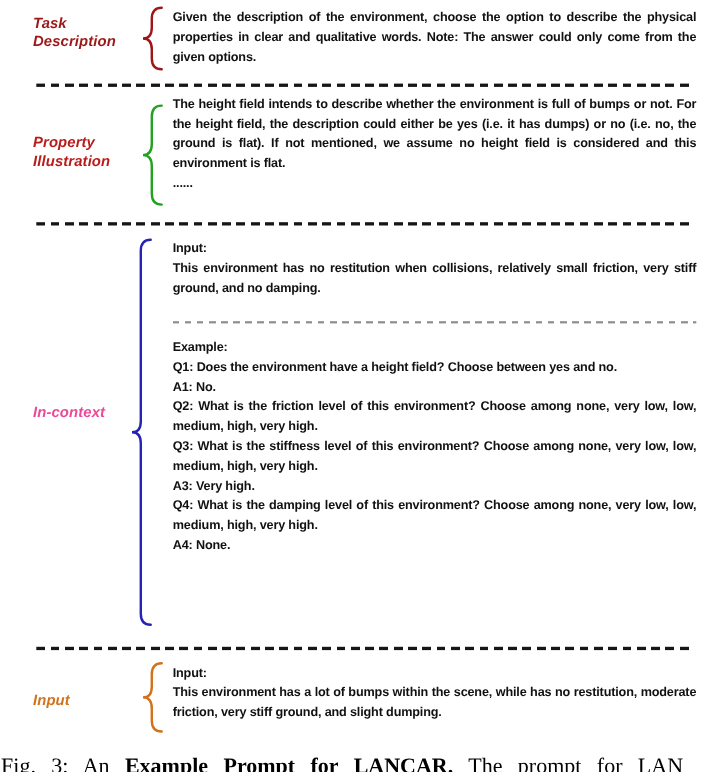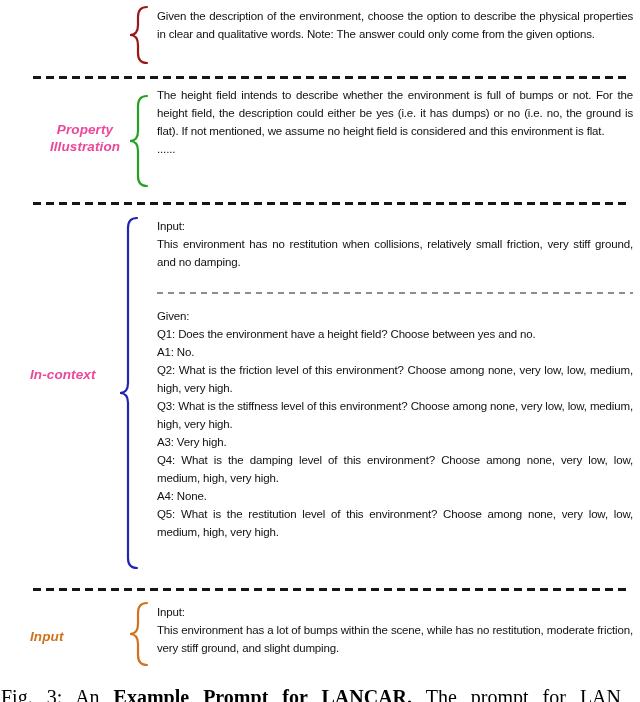--- a/index.html
+++ b/index.html
@@ -16,21 +16,21 @@
     position: absolute; left: 30px; width: 110px;
     font-style: italic; font-weight: bold;
     font-size: 13.5px; line-height: 17px;
     letter-spacing: 0.1px;
   }
   .brace { position: absolute; overflow: visible; }
 
   .content {
     position: absolute; left: 157px; width: 476px;
     color: #111111;
-    font-weight: normal; font-size: 11.5px; line-height: 18px;
+    font-weight: bold; font-size: 11.5px; line-height: 18px;
     letter-spacing: -0.15px;
     text-align: justify;
   }
   .para { text-align: justify; }
   .ellipsis-line { text-align: left; }
 
   .dash-black {
     position: absolute; left: 33px; width: 597px; height: 3px;
     background: repeating-linear-gradient(90deg, #161616 0 8px, transparent 8px 13px);
   }
@@ -47,28 +47,32 @@
     word-spacing: 9px;
     color: #000000;
   }
   .caption .bold { font-weight: bold; }
 </style>
 </head>
 <body>
 
 <div class="page">
 
+  <div class="sec-label" style="top: 12px; color: rgb(158, 23, 23);">
+    <div>Task</div>
+    <div>Description</div>
+  </div>
   <svg class="brace" style="left:128px;top:6px" width="22" height="58" viewBox="0 0 20 58">
     <path d="M18 1 Q9 1 9 11 L9 19 Q9 29 1 29 Q9 29 9 39 L9 47 Q9 57 18 57" fill="none" stroke-width="2.2" stroke-linecap="round" stroke="#9e1717"></path>
   </svg>
   <div class="content" style="top:7px">Given the description of the environment, choose the option to describe the physical properties in clear and qualitative words. Note: The answer could only come from the given options.</div>
 
   <div class="dash-black" style="top:76px"></div>
 
-  <div class="sec-label" style="top: 121px; color: #ec4899; text-align: center;">
+  <div class="sec-label" style="top: 121px; color: #b91c1c;">
     <div>Property</div>
     <div>Illustration</div>
   </div>
   <svg class="brace" style="left:128px;top:95px" width="22" height="92" viewBox="0 0 20 92">
     <path d="M18 1 Q9 1 9 11 L9 36 Q9 46 1 46 Q9 46 9 56 L9 81 Q9 91 18 91" fill="none" stroke-width="2.2" stroke-linecap="round" stroke="#23a123"></path>
   </svg>
   <div class="content" style="top:86px">
     <div class="para">The height field intends to describe whether the environment is full of bumps or not. For the height field, the description could either be yes (i.e. it has dumps) or no (i.e. no, the ground is flat). If not mentioned, we assume no height field is considered and this environment is flat.</div>
     <div class="ellipsis-line">......</div>
   </div>
@@ -78,30 +82,29 @@
   <div class="sec-label" style="top: 366px; color: #ec4899;">
     <div>In-context</div>
   </div>
   <svg class="brace" style="left:118px;top:217px" width="22" height="352" viewBox="0 0 20 352">
     <path d="M18 1 Q9 1 9 11 L9 166 Q9 176 1 176 Q9 176 9 186 L9 341 Q9 351 18 351" fill="none" stroke-width="2.2" stroke-linecap="round" stroke="#2424b2"></path>
   </svg>
   <div class="content" style="top:217px">
     <div class="para">Input:</div>
     <div class="para">This environment has no restitution when collisions, relatively small friction, very stiff ground, and no damping.</div>
     <div class="dash-gray"></div>
-    <div class="para">Given:</div>
+    <div class="para">Example:</div>
     <div>
         <div class="para">Q1: Does the environment have a height field? Choose between yes and no.</div>
         <div class="para">A1: No.</div>
         <div class="para">Q2: What is the friction level of this environment? Choose among none, very low, low, medium, high, very high.</div>
         <div class="para">Q3: What is the stiffness level of this environment? Choose among none, very low, low, medium, high, very high.</div>
         <div class="para">A3: Very high.</div>
         <div class="para">Q4: What is the damping level of this environment? Choose among none, very low, low, medium, high, very high.</div>
         <div class="para">A4: None.</div>
-        <div class="para">Q5: What is the restitution level of this environment? Choose among none, very low, low, medium, high, very high.</div>
       </div>
   </div>
 
   <div class="dash-black" style="top:588px"></div>
 
   <div class="sec-label" style="top: 628px; color: rgb(210, 114, 28); font-style: italic;">
     <div>Input</div>
     <div></div>
   </div>
   <svg class="brace" style="left:128px;top:602px" width="22" height="64" viewBox="0 0 20 64">

